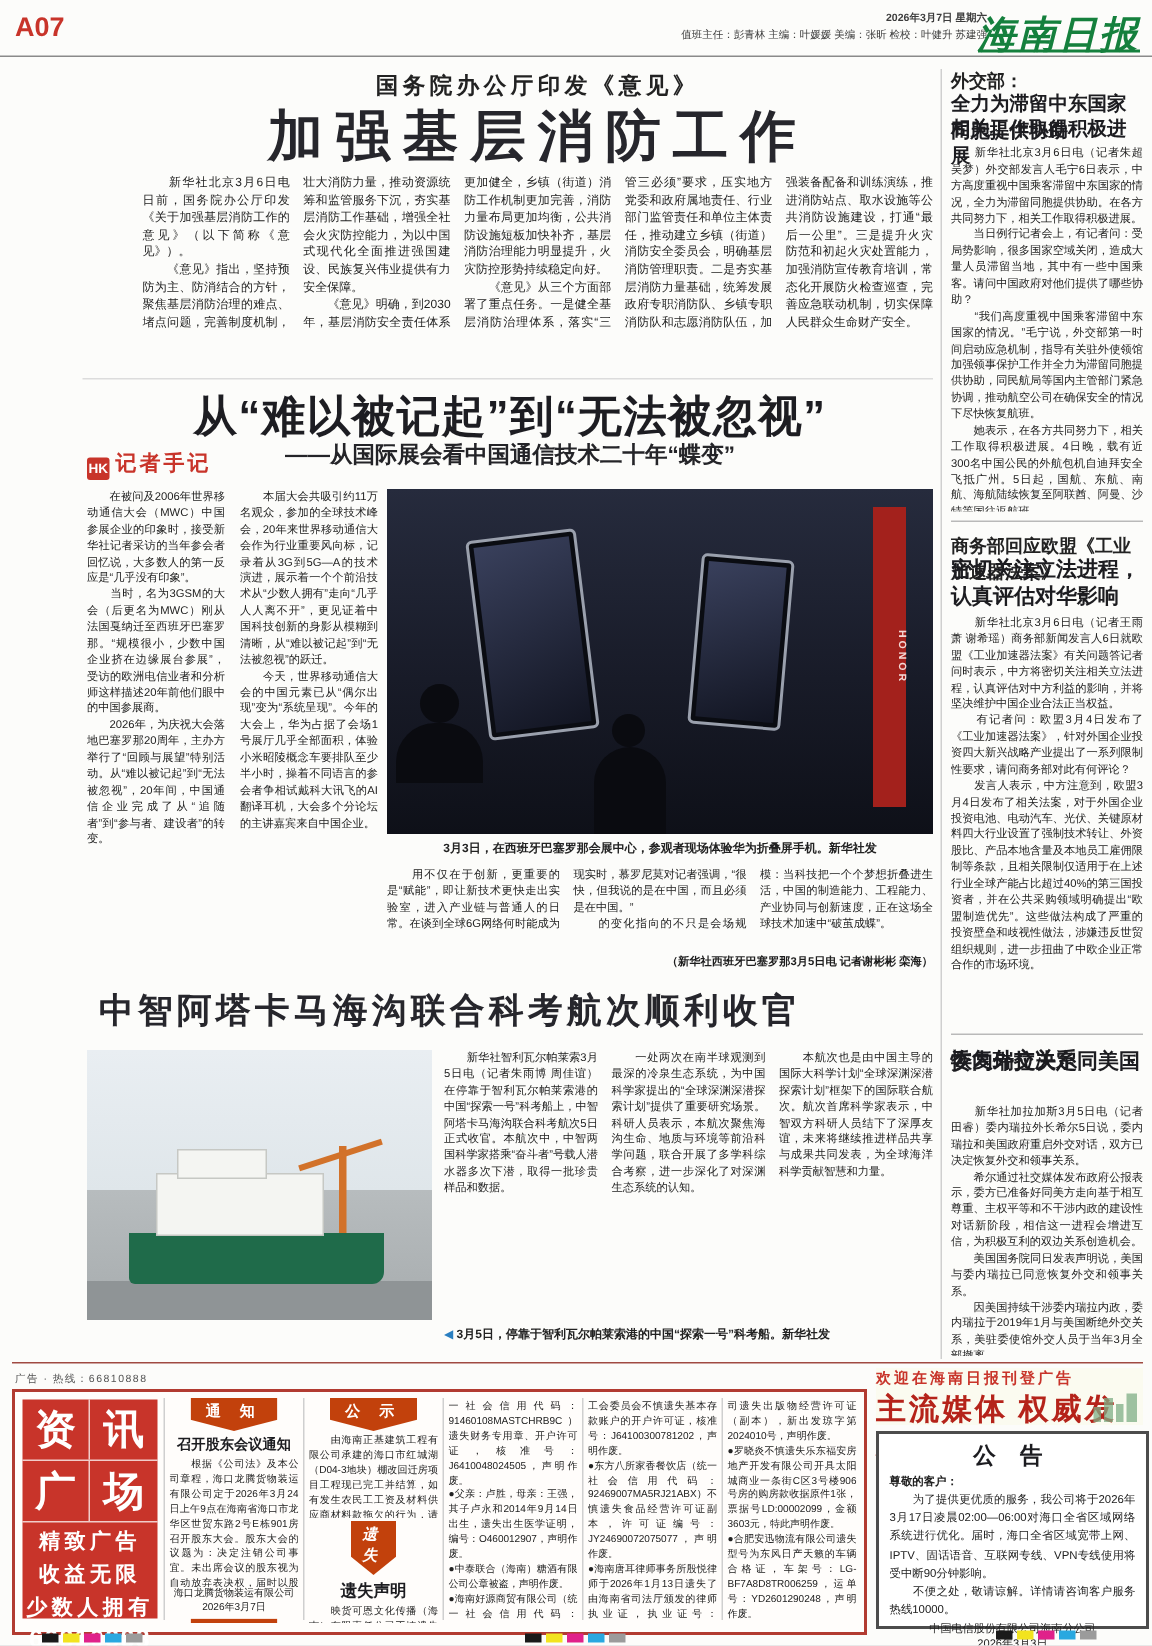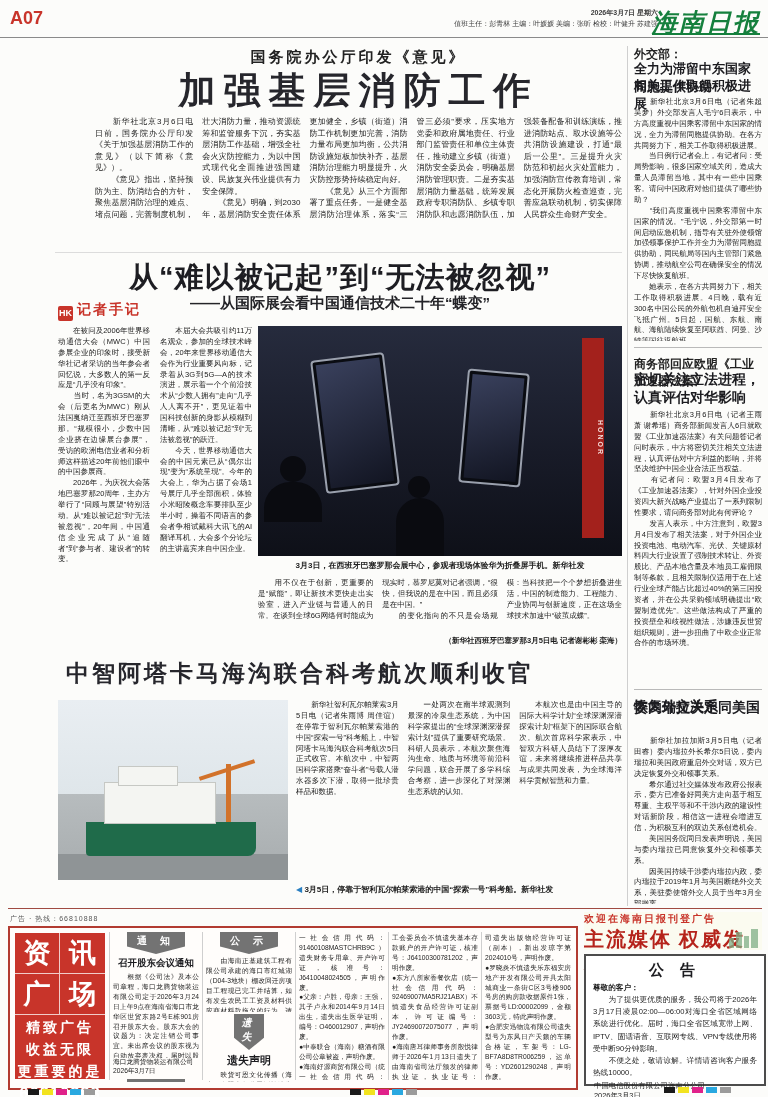--- a/index.html
+++ b/index.html
@@ -34,25 +34,25 @@
   .banner-red{position:absolute;background:#a3211c;color:#f4d9d6;font-size:7px;font-weight:700;
               writing-mode:vertical-rl;text-align:center;letter-spacing:2px;}
   .photo-ship{background:linear-gradient(180deg,#e9eef2 0%,#dfe6ea 52%,#b7bcbe 52%,#a7acae 100%);overflow:hidden;}
   .hull{position:absolute;background:#1f6b4a;border-radius:0 0 8px 4px;}
   .superstructure{position:absolute;background:#f4f5f2;border:1px solid #c6c8c4;}
   .crane{position:absolute;background:#d2722a;}
   .dock{position:absolute;background:#8f9496;}
   
   .ad-strip{font-size:7px;color:#555;letter-spacing:1px;}
   .classified-box{position:absolute;border:2px solid #b23b31;background:#fffdfb;}
-  .ribbon{background:#737373;color:#fff;font-weight:700;text-align:center;font-size:10px;letter-spacing:5px;
+  .ribbon{background:#c2410c;color:#fff;font-weight:700;text-align:center;font-size:10px;letter-spacing:5px;
           padding:2px 0 6px;clip-path:polygon(0 0,100% 0,100% 66%,50% 100%,0 66%);}
   .classified{font-size:6.7px;line-height:1.48;text-align:justify;white-space:pre-line;overflow:hidden;color:#222;}
   .cl-title{font-size:11px;font-weight:800;text-align:center;color:#1c1c20;margin:3px 0 2px;}
-  .sig{text-align:left;font-size:6.7px;color:#222;}
+  .sig{text-align:center;font-size:6.7px;color:#222;}
   .info-ad{background:#c8342a;color:#fff;text-align:center;}
   .info-grid{display:grid;grid-template-columns:1fr 1fr;border-bottom:1px solid rgba(255,255,255,.75);}
   .info-grid div{font-size:27px;font-weight:900;padding:2px 0;}
   .info-grid div:first-child{border-right:1px solid rgba(255,255,255,.75);}
   .info-slogan{font-size:14px;font-weight:800;letter-spacing:3px;padding-top:4px;}
   .info-phone{font-size:16.5px;font-weight:900;letter-spacing:1px;padding-top:3px;}
   .gonggao-box{position:absolute;border:2px solid #4c4c4c;background:#fff;}
   .gg-title{font-size:15px;font-weight:800;text-align:center;letter-spacing:6px;color:#1c1c20;}
   .gg-body{font-size:7.6px;line-height:1.6;text-align:justify;white-space:pre-line;color:#222;}
   .masthead{font-family:"DejaVu Serif","Liberation Serif",serif;font-style:italic;font-weight:700;
@@ -180,21 +180,21 @@
       <div class="info-grid">
         <div>资</div>
         <div>讯</div>
       </div>
       <div class="info-grid">
         <div>广</div>
         <div>场</div>
       </div>
       <div class="info-slogan">精致广告</div>
       <div class="info-slogan">收益无限</div>
-      <div class="info-slogan">更重要的是</div>
+      <div class="info-slogan">少数人拥有</div>
       <div class="info-phone">66810888</div>
     </div>
 
     <div class="vrule" style="left:99px;top:4px;height:148px;"></div>
 
     <div class="abs" style="left:103px;top:4px;width:86px;height:150px;overflow:hidden;">
       <div class="ribbon" style="margin:0 14px;">通 知</div>
       <div class="cl-title" style="font-size:9.5px;">召开股东会议通知</div>
       <div class="classified" style="height:86px;">　　根据《公司法》及本公司章程，海口龙腾货物装运有限公司定于2026年3月24日上午9点在海南省海口市龙华区世贸东路2号E栋901房召开股东大会。股东大会的议题为：决定注销公司事宜。未出席会议的股东视为自动放弃表决权，届时以股东会决议为准，届时欢迎各股东参加。联系人：高女士 13034963137。</div>
       <div class="sig">海口龙腾货物装运有限公司</div>

